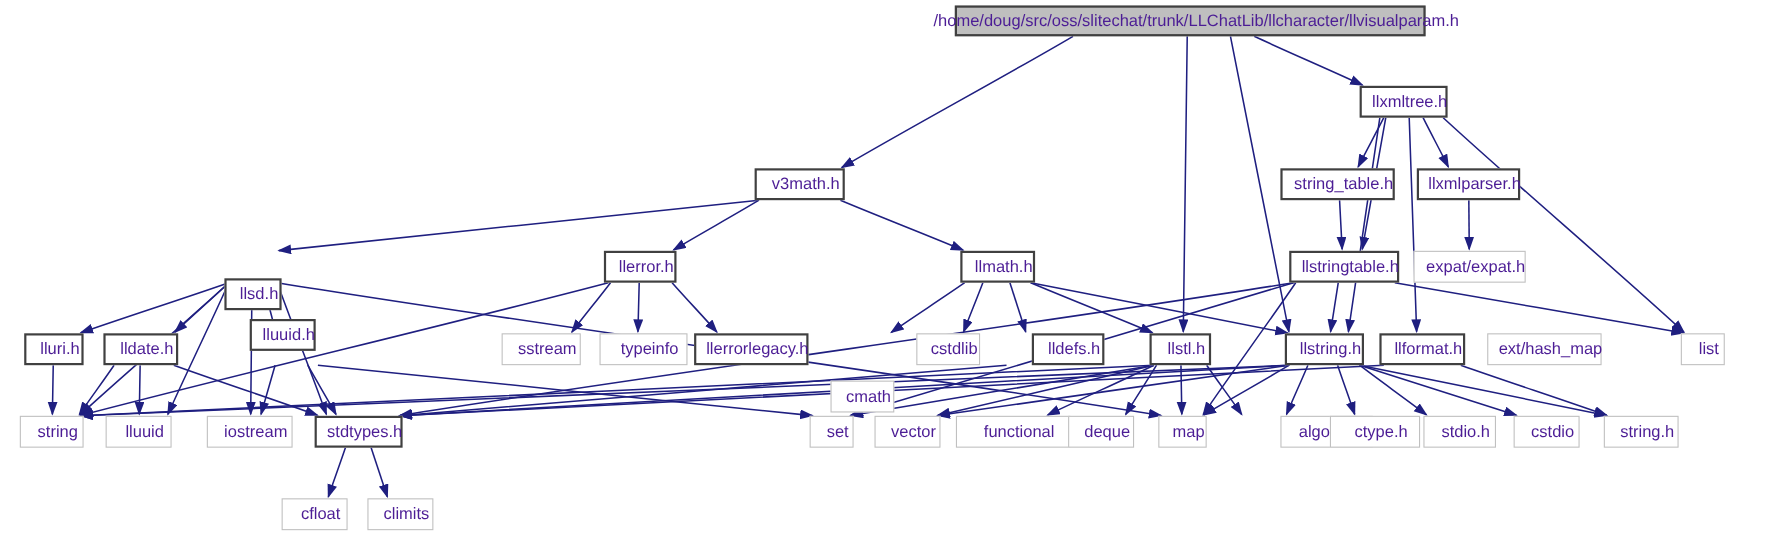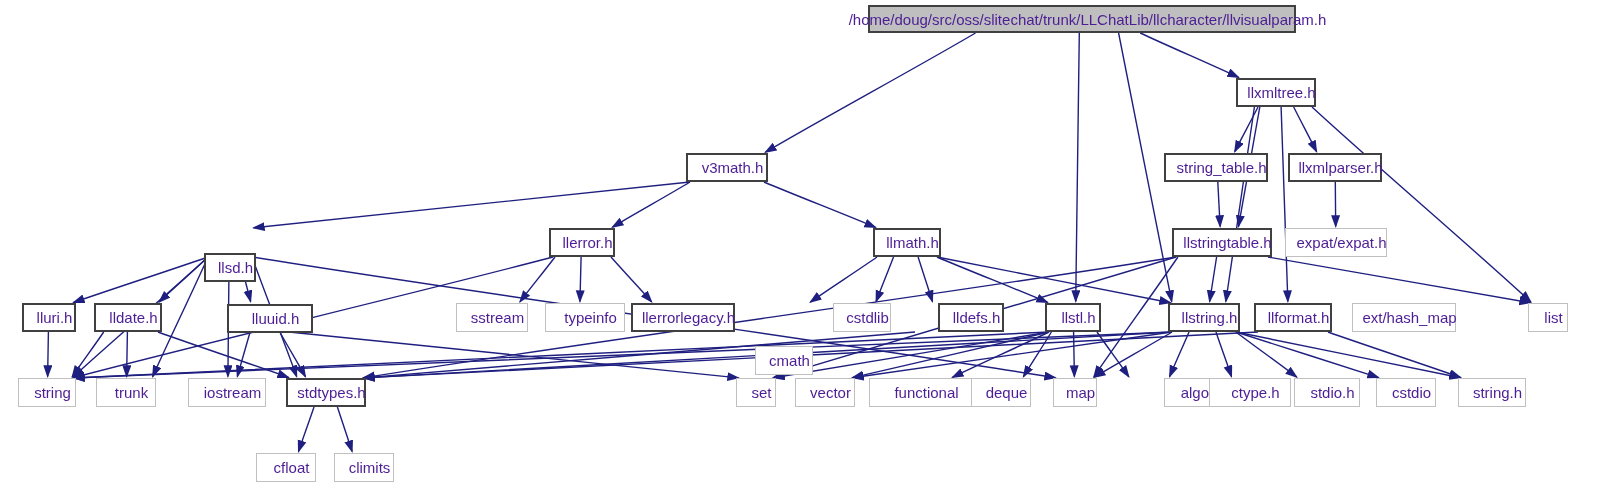--- a/index.html
+++ b/index.html
@@ -131,21 +131,21 @@
       </div>
       <div class="node local" style="left: 873px; top: 228px; width: 68px; height: 29px;">
         <span class="lbl">llmath.h</span>
       </div>
       <div class="node local" style="left: 22px; top: 303px; width: 54px; height: 29px;">
         <span class="lbl">lluri.h</span>
       </div>
       <div class="node local" style="left: 94px; top: 303px; width: 68px; height: 29px;">
         <span class="lbl">lldate.h</span>
       </div>
-      <div class="node local" style="left: 227px; top: 304px; width: 86px; height: 29px;">
+      <div class="node local" style="left: 227px; top: 290px; width: 60px; height: 29px;">
         <span class="lbl">lluuid.h</span>
       </div>
       <div class="node sys" style="left: 456px; top: 303px; width: 72px; height: 29px;">
         <span class="lbl">sstream</span>
       </div>
       <div class="node sys" style="left: 545px; top: 303px; width: 80px; height: 29px;">
         <span class="lbl">typeinfo</span>
       </div>
       <div class="node local" style="left: 631px; top: 303px; width: 104px; height: 29px;">
         <span class="lbl">llerrorlegacy.h</span>
@@ -171,21 +171,21 @@
       <div class="node sys" style="left: 1352px; top: 303px; width: 104px; height: 29px;">
         <span class="lbl">ext/hash_map</span>
       </div>
       <div class="node sys" style="left: 1528px; top: 303px; width: 40px; height: 29px;">
         <span class="lbl">list</span>
       </div>
       <div class="node sys" style="left: 18px; top: 378px; width: 58px; height: 29px;">
         <span class="lbl">string</span>
       </div>
       <div class="node sys" style="left: 96px; top: 378px; width: 60px; height: 29px;">
-        <span class="lbl">trunk</span>
+        <span class="lbl">lluuid</span>
       </div>
       <div class="node sys" style="left: 188px; top: 378px; width: 78px; height: 29px;">
         <span class="lbl">iostream</span>
       </div>
       <div class="node local" style="left: 286px; top: 378px; width: 80px; height: 29px;">
         <span class="lbl">stdtypes.h</span>
       </div>
       <div class="node sys" style="left: 736px; top: 378px; width: 40px; height: 29px;">
         <span class="lbl">set</span>
       </div>

